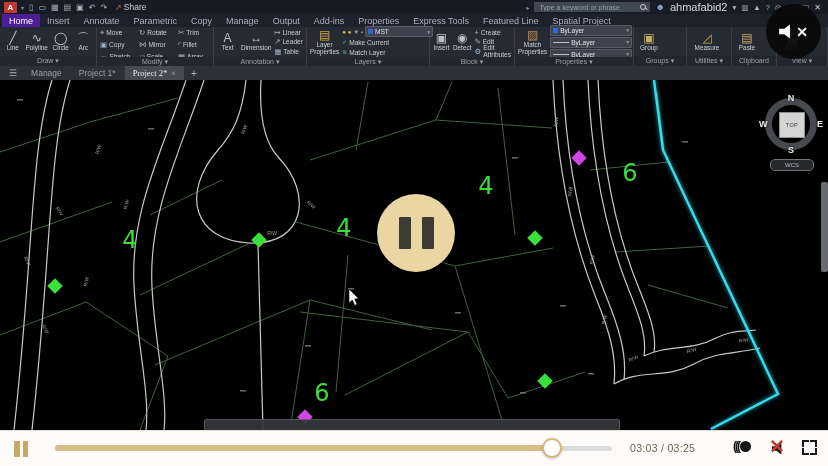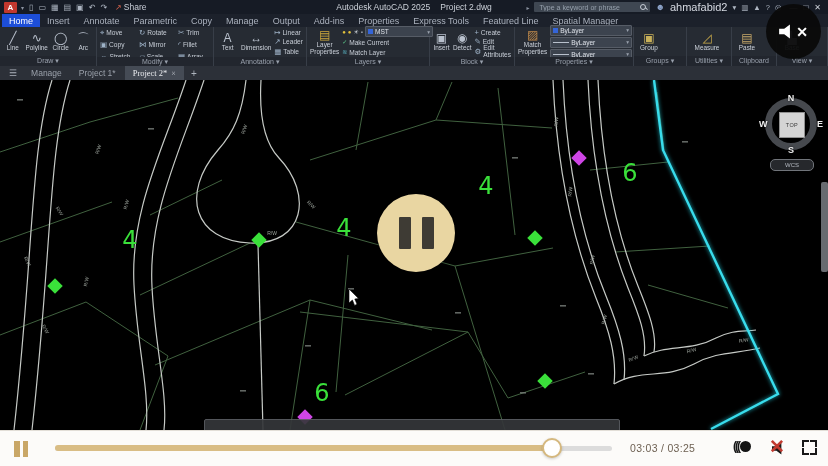--- a/index.html
+++ b/index.html
@@ -25,21 +25,21 @@
   .mag::before{content:"";position:absolute;left:0;top:0;width:4px;height:4px;border:1.2px solid #c6ccd6;border-radius:50%;}
   .mag::after{content:"";position:absolute;left:4.6px;top:4.6px;width:2.6px;height:1.2px;background:#c6ccd6;transform:rotate(45deg);}
   .person{color:#8fa6cc;font-size:9px;}
   .uname{font-size:11px;color:#d6dae2;}
   .trico{font-size:7.5px;color:#aeb6c2;}
   .winctl{font-size:8px;color:#cfd3da;padding:0 3px;}
   
   #ribbontabs{position:absolute;top:14px;left:0;right:0;height:13px;background:#1c212b;
               display:flex;align-items:stretch;padding-left:2px;color:#aab1bd;font-size:9px;}
   .rtab{display:flex;align-items:center;padding:0 7px;cursor:default;white-space:nowrap;}
-  .rtab.on{background:#1d4ed8;color:#fff;}
+  .rtab.on{background:#4c1d95;color:#fff;}
   
   #ribbon{position:absolute;top:27px;left:0;right:0;height:39px;background:#262b33;display:flex;}
   .panel{border-right:1px solid #383e48;display:flex;flex-direction:column;flex:0 0 auto;}
   .pbody{height:28px;display:flex;align-items:center;padding:1px 3px;gap:3px;}
   .ptitle{height:10px;font-size:7px;color:#99a0ac;text-align:center;line-height:10px;background:#22262e;}
   .bigbtn{display:flex;flex-direction:column;align-items:center;justify-content:center;width:24px;cursor:default;}
   .bico{font-size:12px;line-height:13px;color:#b9c1cd;}
   .blbl{font-size:6.4px;line-height:6.6px;text-align:center;color:#ccd2db;white-space:normal;}
   .mgrid{display:grid;grid-template-columns:repeat(3,36px);grid-auto-rows:9px;align-items:center;}
   .mcell{display:flex;align-items:center;gap:2px;font-size:6.6px;color:#c7cdd6;}
@@ -137,24 +137,20 @@
         <span class="qico">▦</span>
         <span class="qico">▤</span>
         <span class="qico">▣</span>
         <span class="qico">↶</span>
         <span class="qico">↷</span>
       </span>
     <span class="share">
       <span class="gl">↗</span>
       <span>Share</span>
     </span>
-    <span id="wintitle">
-      <span>Autodesk AutoCAD 2025</span>
-      <span>Project 2.dwg</span>
-    </span>
     <span id="tright">
       <span class="tinydd">▸</span>
       <span id="searchbox">
         <input placeholder="Type a keyword or phrase" style="">
         <span class="mag"></span>
       </span>
       <span class="person">☻</span>
       <span class="uname">ahmafabid2</span>
       <span id="tricons" style="display:flex;gap:5px;">
           <span class="trico">▾</span>
@@ -176,21 +172,21 @@
       <span class="rtab">Insert</span>
       <span class="rtab">Annotate</span>
       <span class="rtab">Parametric</span>
       <span class="rtab">Copy</span>
       <span class="rtab">Manage</span>
       <span class="rtab">Output</span>
       <span class="rtab">Add-ins</span>
       <span class="rtab">Properties</span>
       <span class="rtab">Express Tools</span>
       <span class="rtab">Featured Line</span>
-      <span class="rtab">Spatial Manager</span>
+      <span class="rtab">Spatial Project</span>
     </div>
 
   <div id="ribbon">
 
     <div class="panel" style="width:96px">
       <div class="pbody">
         <div class="bigbtn">
           <span class="bico">╱</span>
           <span class="blbl">Line</span>
         </div>

